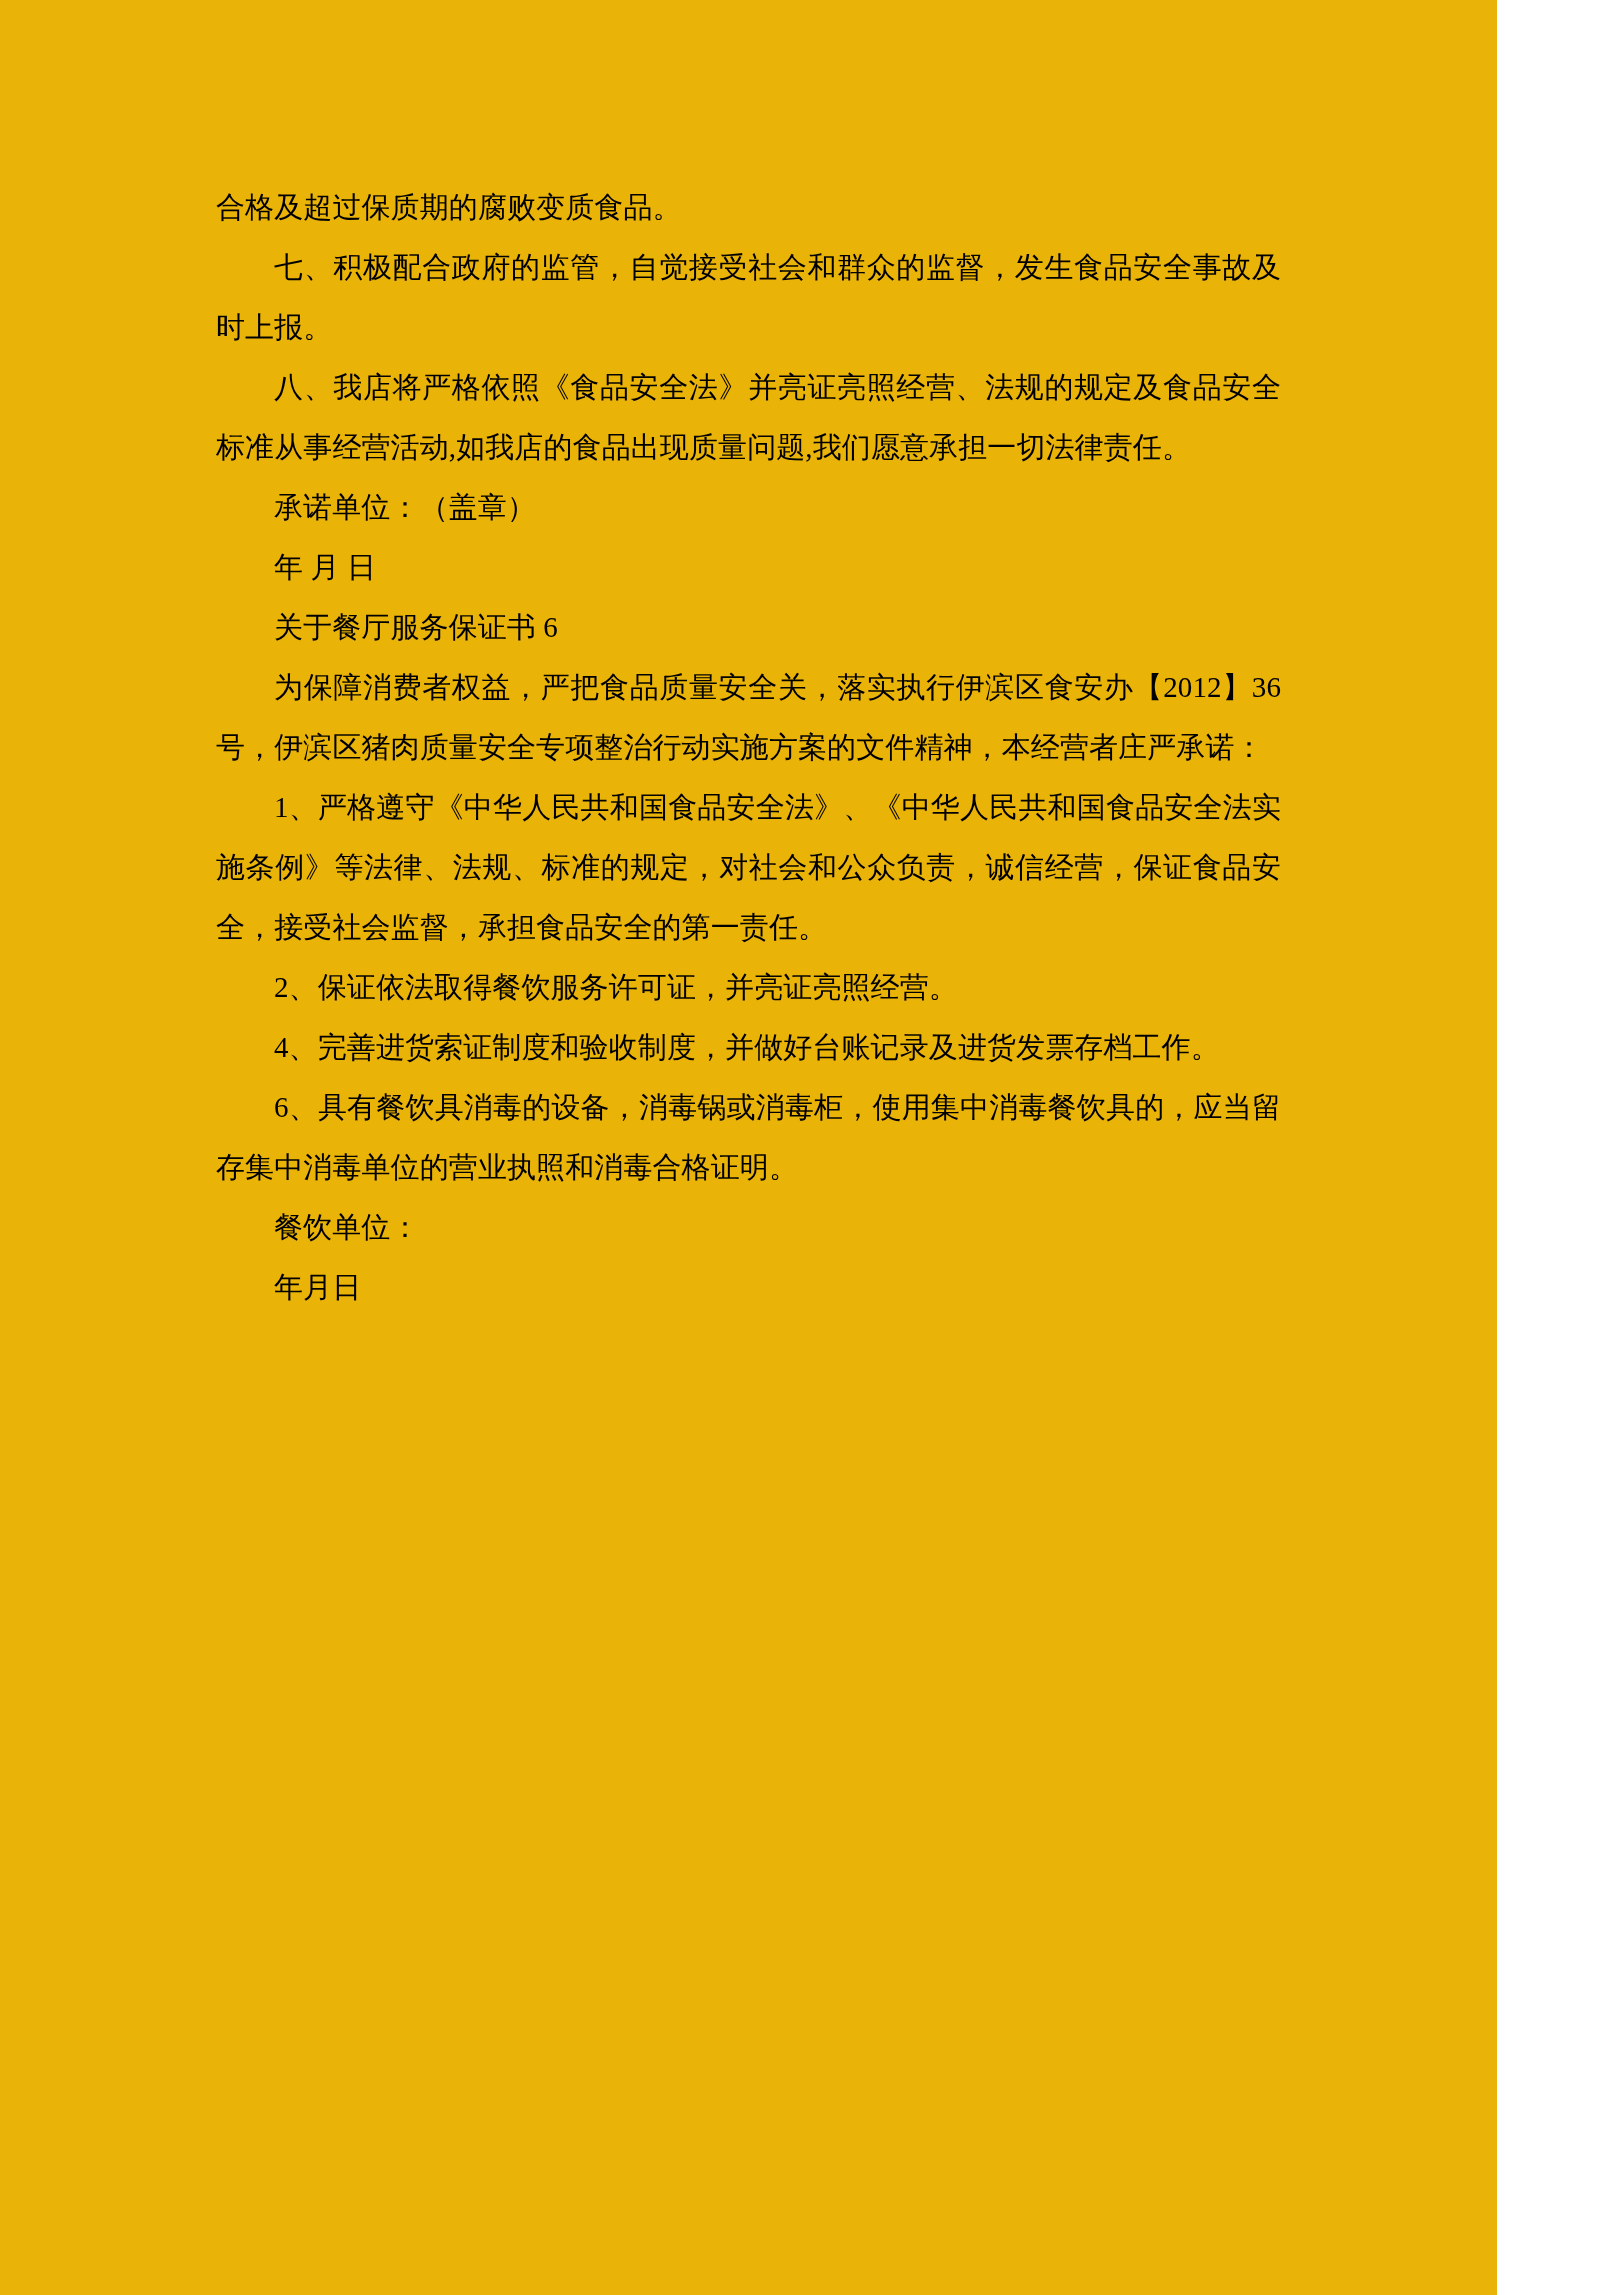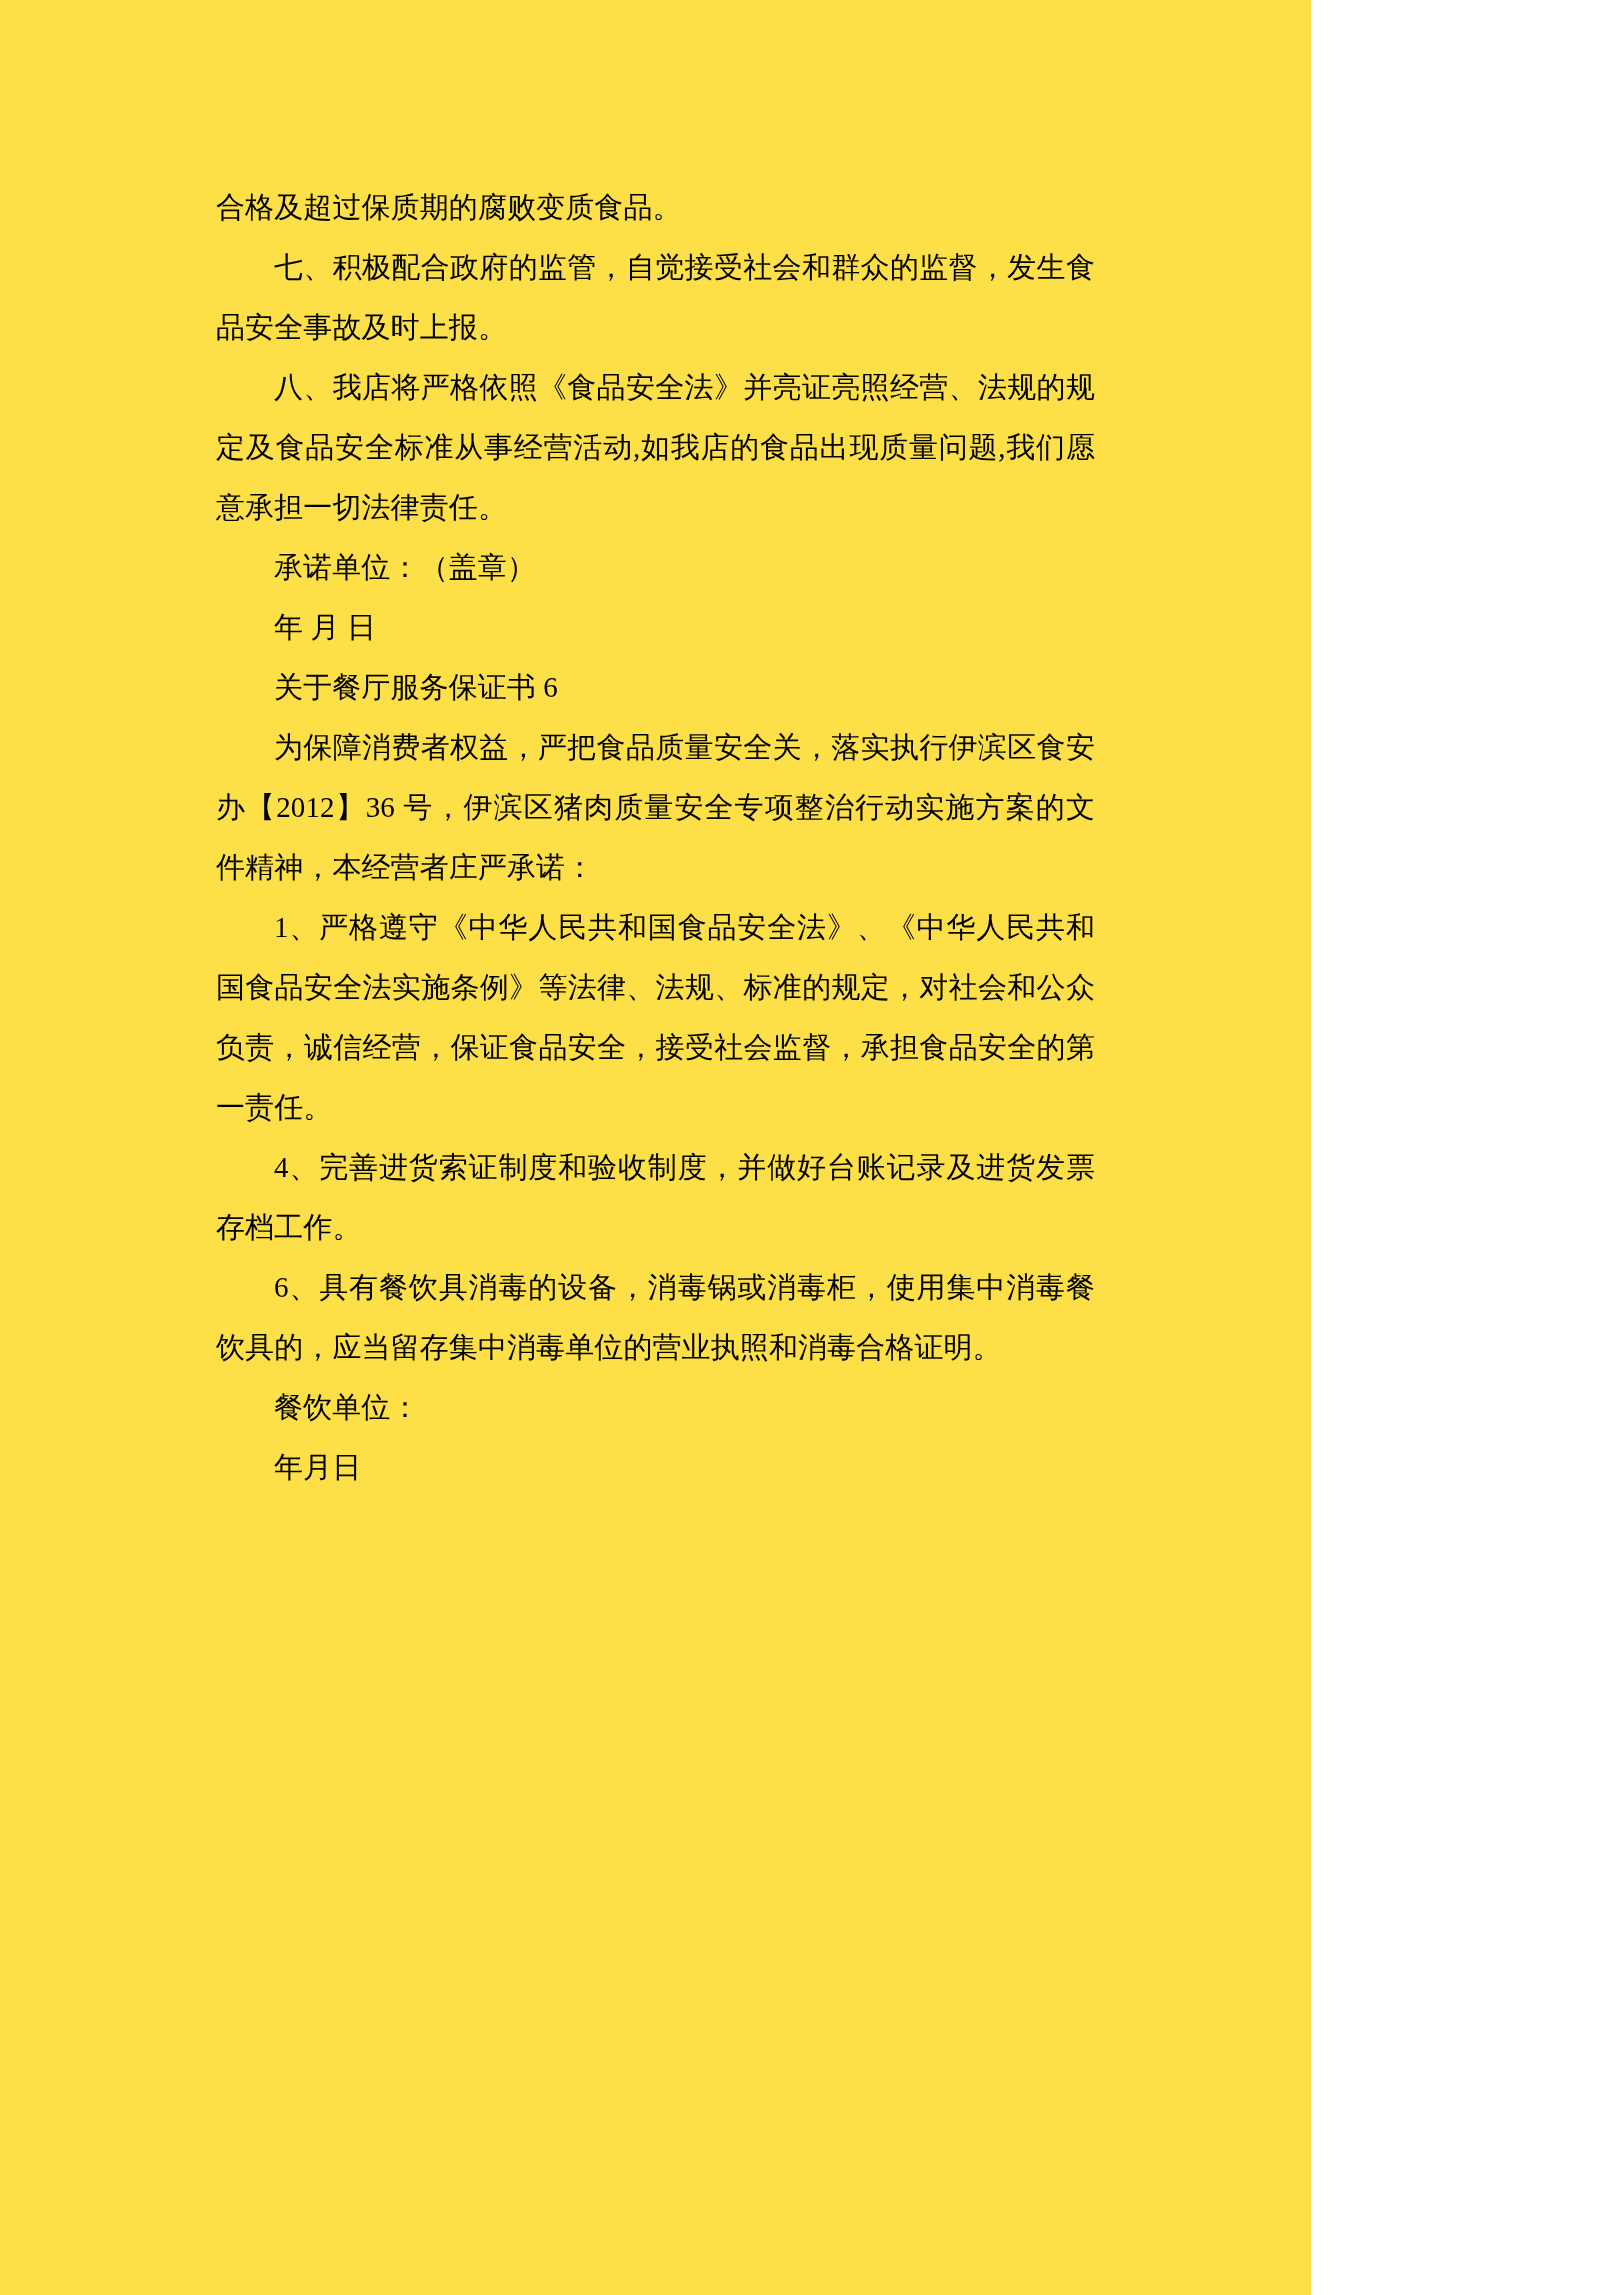--- a/index.html
+++ b/index.html
@@ -10,24 +10,24 @@
   body {
     width: 1623px;
     height: 2295px;
     font-family: "Liberation Serif", "DejaVu Serif", serif;
     color: #000000;
     -webkit-font-smoothing: antialiased;
   }
   .page {
     position: relative;
     box-sizing: border-box;
-    width: 1311px;
+    width: 1497px;
     height: 2295px;
     padding: 177px 216px 0 216px;
-    background: #fde047;
+    background: #eab308;
   }
   .doc-body {
     font-size: 29px;
     line-height: 60px;
     letter-spacing: 0.1px;
     text-align: justify;
     text-justify: inter-ideograph;
   }
   p {
     margin: 0;
@@ -63,20 +63,21 @@
     <p class="sig-line">承诺单位：（盖章）</p>
 
     <p class="sig-line">年  月  日</p>
 
     <p class="heading-line">关于餐厅服务保证书 6</p>
 
     <p class="p-indent">为保障消费者权益，严把食品质量安全关，落实执行伊滨区食安办【2012】36 号，伊滨区猪肉质量安全专项整治行动实施方案的文件精神，本经营者庄严承诺：</p>
 
     <p class="p-indent">1、严格遵守《中华人民共和国食品安全法》、《中华人民共和国食品安全法实施条例》等法律、法规、标准的规定，对社会和公众负责，诚信经营，保证食品安全，接受社会监督，承担食品安全的第一责任。</p>
 
+    <p class="p-indent">2、保证依法取得餐饮服务许可证，并亮证亮照经营。</p>
 
 
     <p class="p-indent">4、完善进货索证制度和验收制度，并做好台账记录及进货发票存档工作。</p>
 
 
     <p class="p-indent">6、具有餐饮具消毒的设备，消毒锅或消毒柜，使用集中消毒餐饮具的，应当留存集中消毒单位的营业执照和消毒合格证明。</p>
 
     <p class="sig-line">餐饮单位：</p>
 
 

